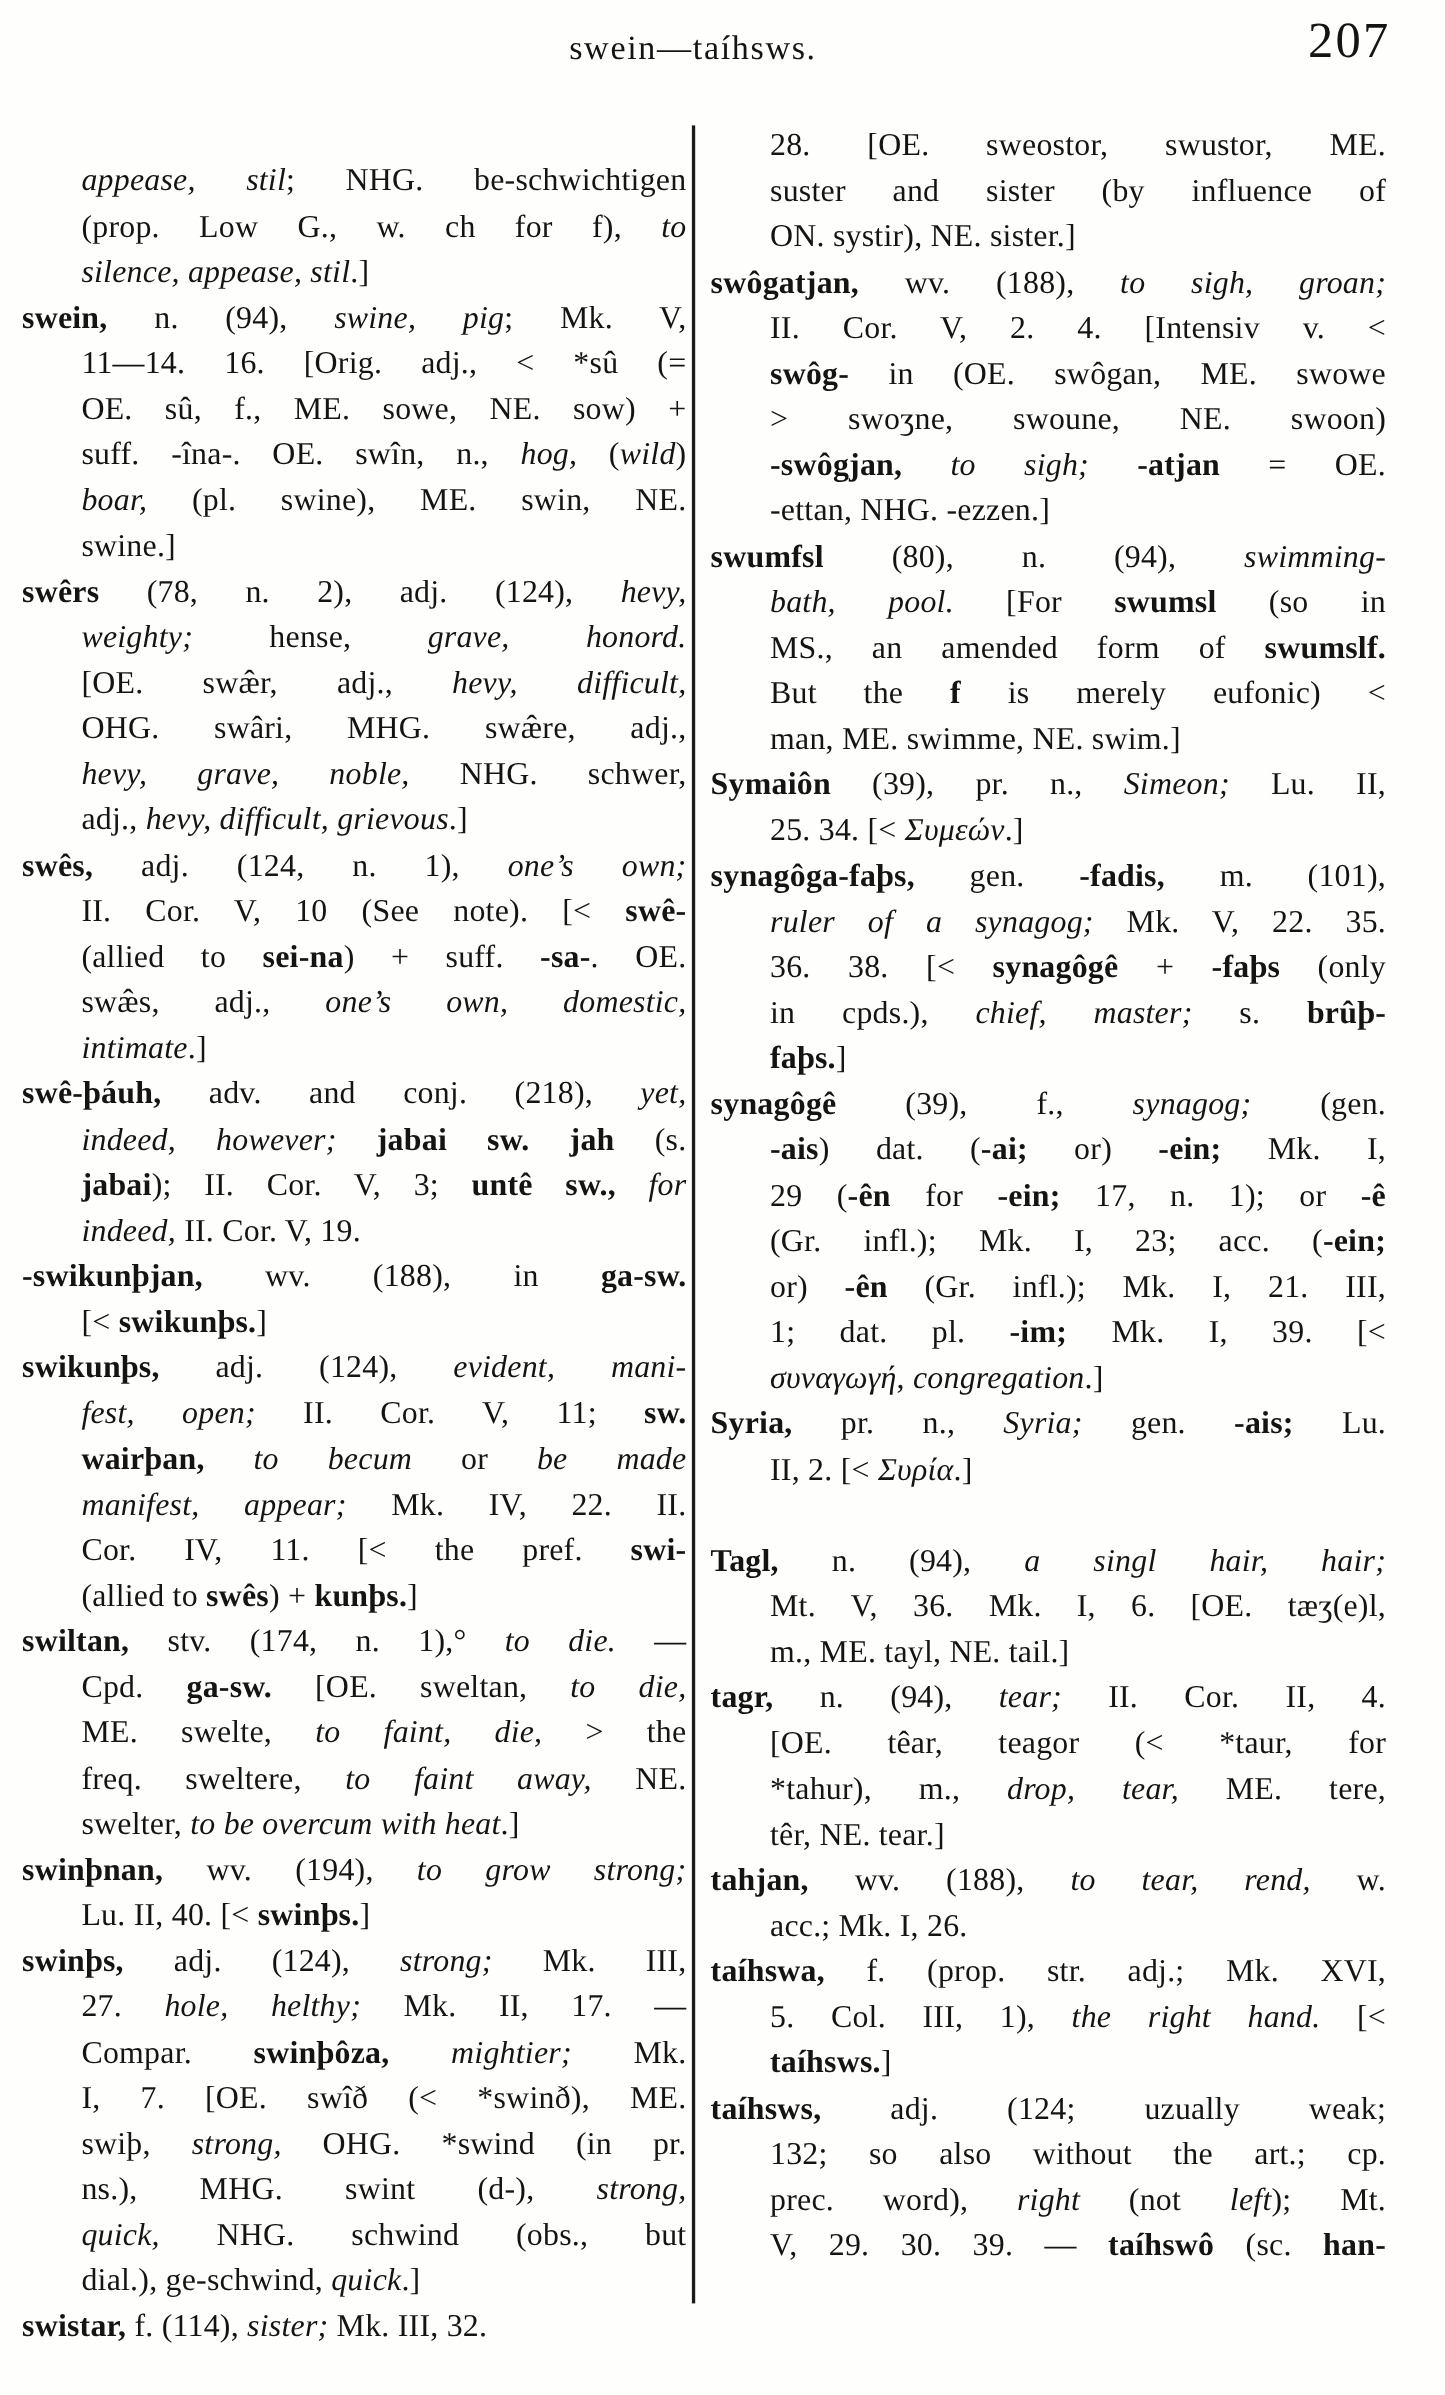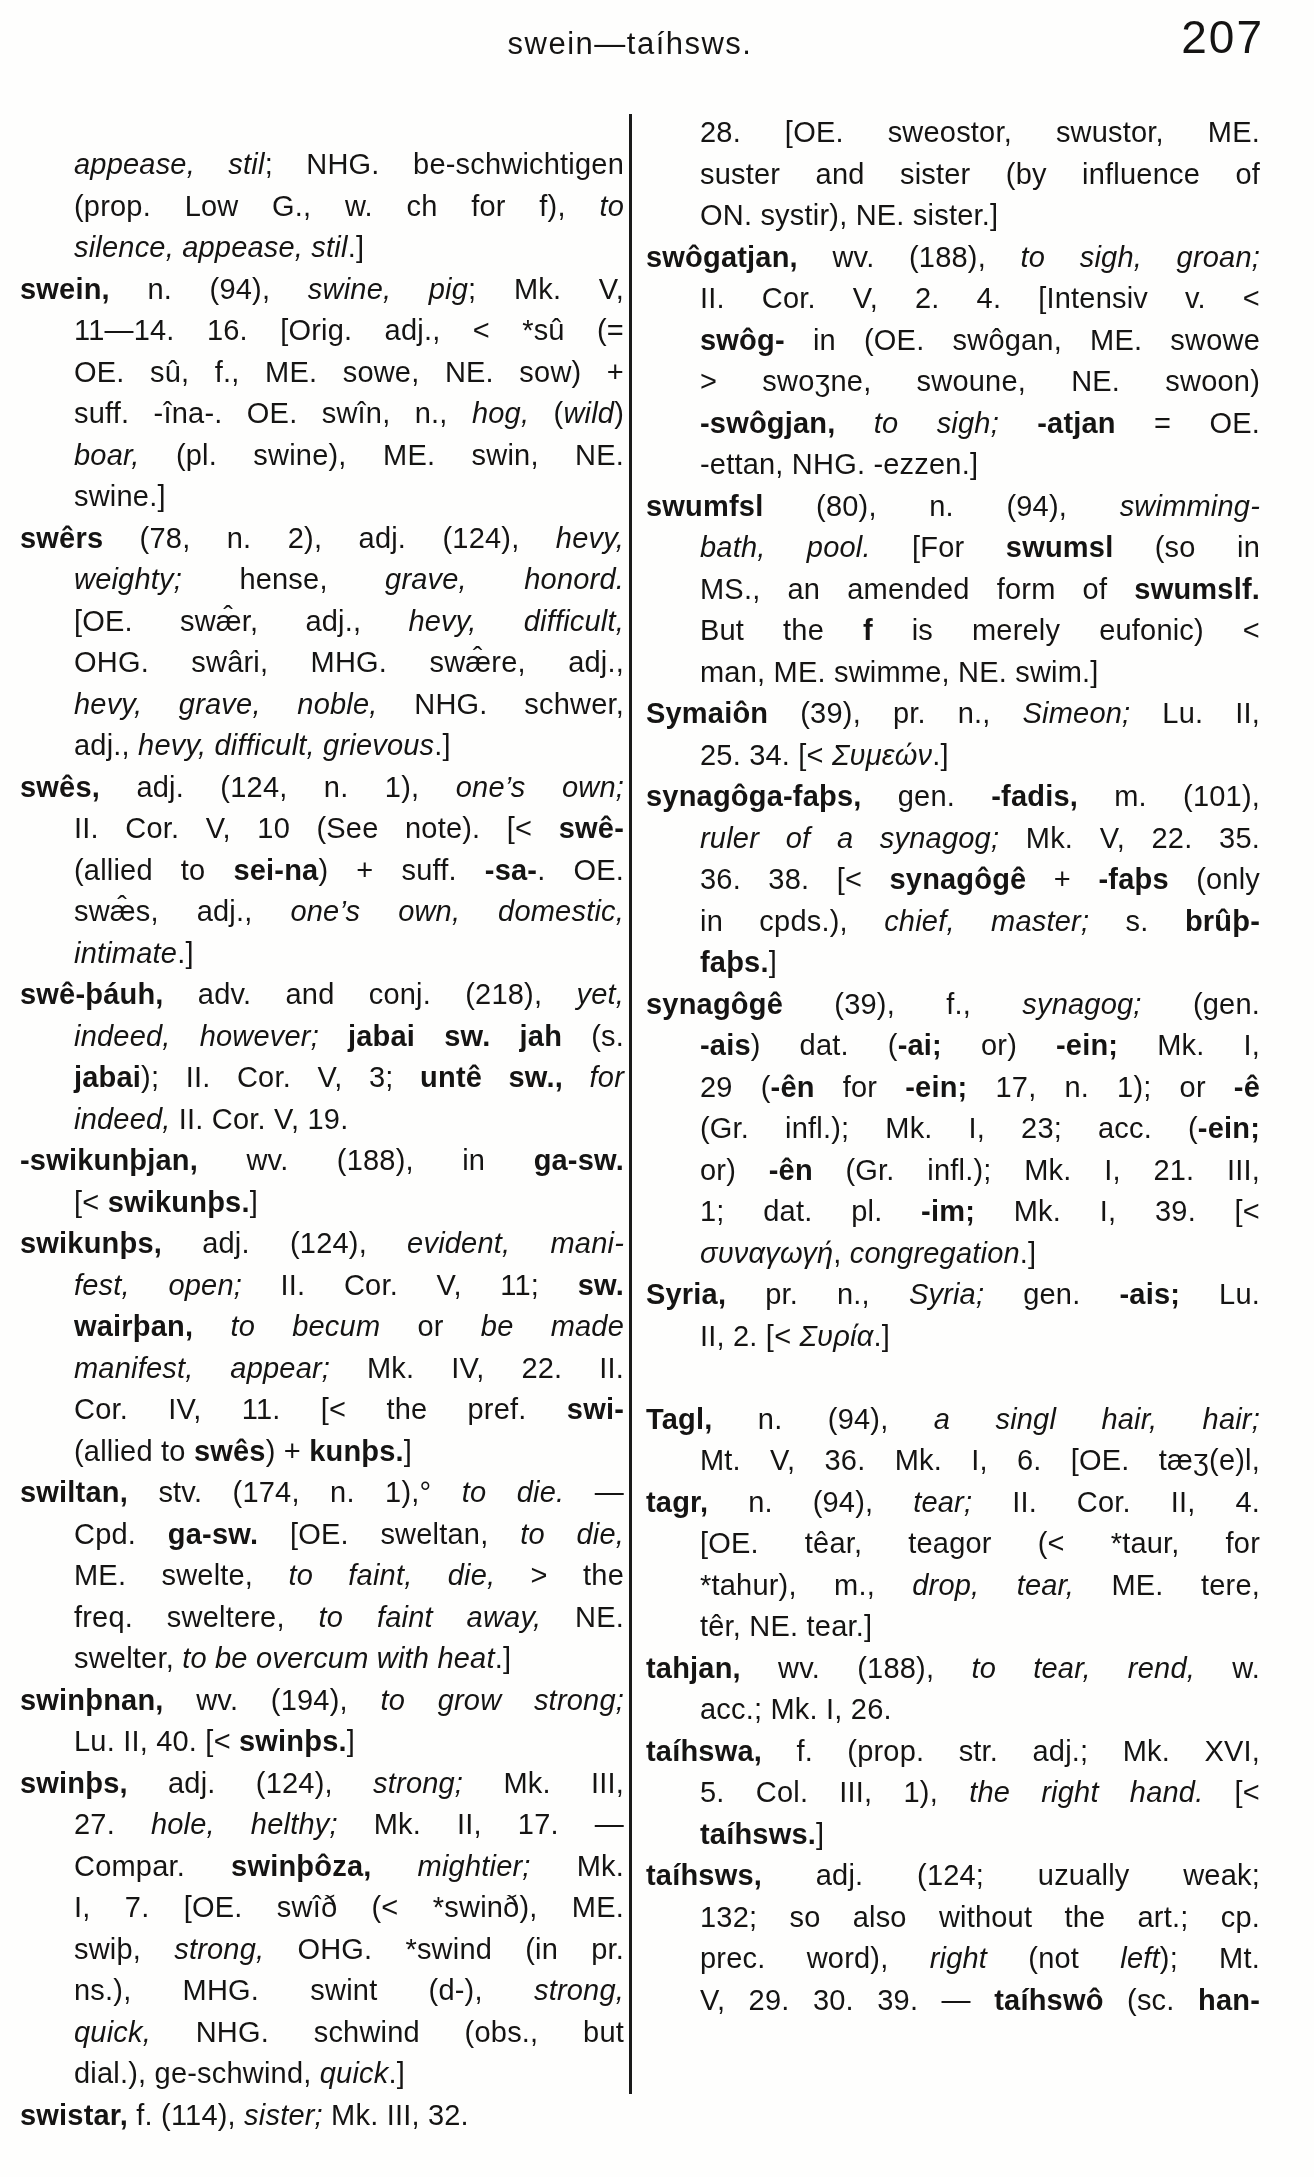--- a/index.html
+++ b/index.html
@@ -1,19 +1,19 @@
 <!DOCTYPE html>
 <html><head>
 <meta charset="utf-8">
 <style>
   html,body{margin:0;padding:0;}
   body{background:#ffffff;}
   .page{
     position:relative;width:1314px;height:2177px;background:#fefefd;
-    color:#151413;font-family:Liberation Sans, sans-serif;
+    color:#151413;font-family:Liberation Serif, serif;
     overflow:hidden;
   }
   .running-head{
     position:absolute;top:26px;left:0;width:1260px;text-align:center;
     font-size:31px;letter-spacing:1.5px;
   }
   .page-number{
     position:absolute;top:10px;right:50px;font-size:46px;letter-spacing:2px;
   }
   .divider{
@@ -116,20 +116,21 @@
       <div class="line ind j"><span class="s-r">29 (</span><span class="s-b">-ên</span><span class="s-r"> for </span><span class="s-b">-ein;</span><span class="s-r"> 17, n. 1); or </span><span class="s-b">-ê</span></div>
       <div class="line ind j"><span class="s-r">(Gr. infl.); Mk. I, 23; acc. (</span><span class="s-b">-ein;</span></div>
       <div class="line ind j"><span class="s-r">or) </span><span class="s-b">-ên</span><span class="s-r"> (Gr. infl.); Mk. I, 21. III,</span></div>
       <div class="line ind j"><span class="s-r">1; dat. pl. </span><span class="s-b">-im;</span><span class="s-r"> Mk. I, 39.  [&lt;</span></div>
       <div class="line ind"><span class="s-i">συναγωγή</span><span class="s-r">, </span><span class="s-i">congregation</span><span class="s-r">.]</span></div>
       <div class="line j"><span class="s-b">Syria,</span><span class="s-r"> pr. n., </span><span class="s-i">Syria;</span><span class="s-r"> gen. </span><span class="s-b">-ais;</span><span class="s-r"> Lu.</span></div>
       <div class="line ind"><span class="s-r">II, 2.  [&lt; </span><span class="s-i">Συρία</span><span class="s-r">.]</span></div>
       <div class="line blank"></div>
       <div class="line j"><span class="s-b">Tagl,</span><span class="s-r"> n. (94), </span><span class="s-i">a singl hair, hair;</span></div>
       <div class="line ind j"><span class="s-r">Mt. V, 36.  Mk. I, 6.  [OE. tæʒ(e)l,</span></div>
+      <div class="line ind"><span class="s-r">m., ME. tayl, NE. tail.]</span></div>
       <div class="line j"><span class="s-b">tagr,</span><span class="s-r"> n. (94), </span><span class="s-i">tear;</span><span class="s-r"> II. Cor. II, 4.</span></div>
       <div class="line ind j"><span class="s-r">[OE. têar, teagor (&lt; *taur, for</span></div>
       <div class="line ind j"><span class="s-r">*tahur), m., </span><span class="s-i">drop, tear,</span><span class="s-r"> ME. tere,</span></div>
       <div class="line ind"><span class="s-r">têr, NE. tear.]</span></div>
       <div class="line j"><span class="s-b">tahjan,</span><span class="s-r"> wv. (188), </span><span class="s-i">to tear, rend,</span><span class="s-r"> w.</span></div>
       <div class="line ind"><span class="s-r">acc.; Mk. I, 26.</span></div>
       <div class="line j"><span class="s-b">taíhswa,</span><span class="s-r"> f. (prop. str. adj.; Mk. XVI,</span></div>
       <div class="line ind j"><span class="s-r">5. Col. III, 1), </span><span class="s-i">the right hand.</span><span class="s-r">  [&lt;</span></div>
       <div class="line ind"><span class="s-b">taíhsws.</span><span class="s-r">]</span></div>
       <div class="line j"><span class="s-b">taíhsws,</span><span class="s-r"> adj. (124; uzually weak;</span></div>

